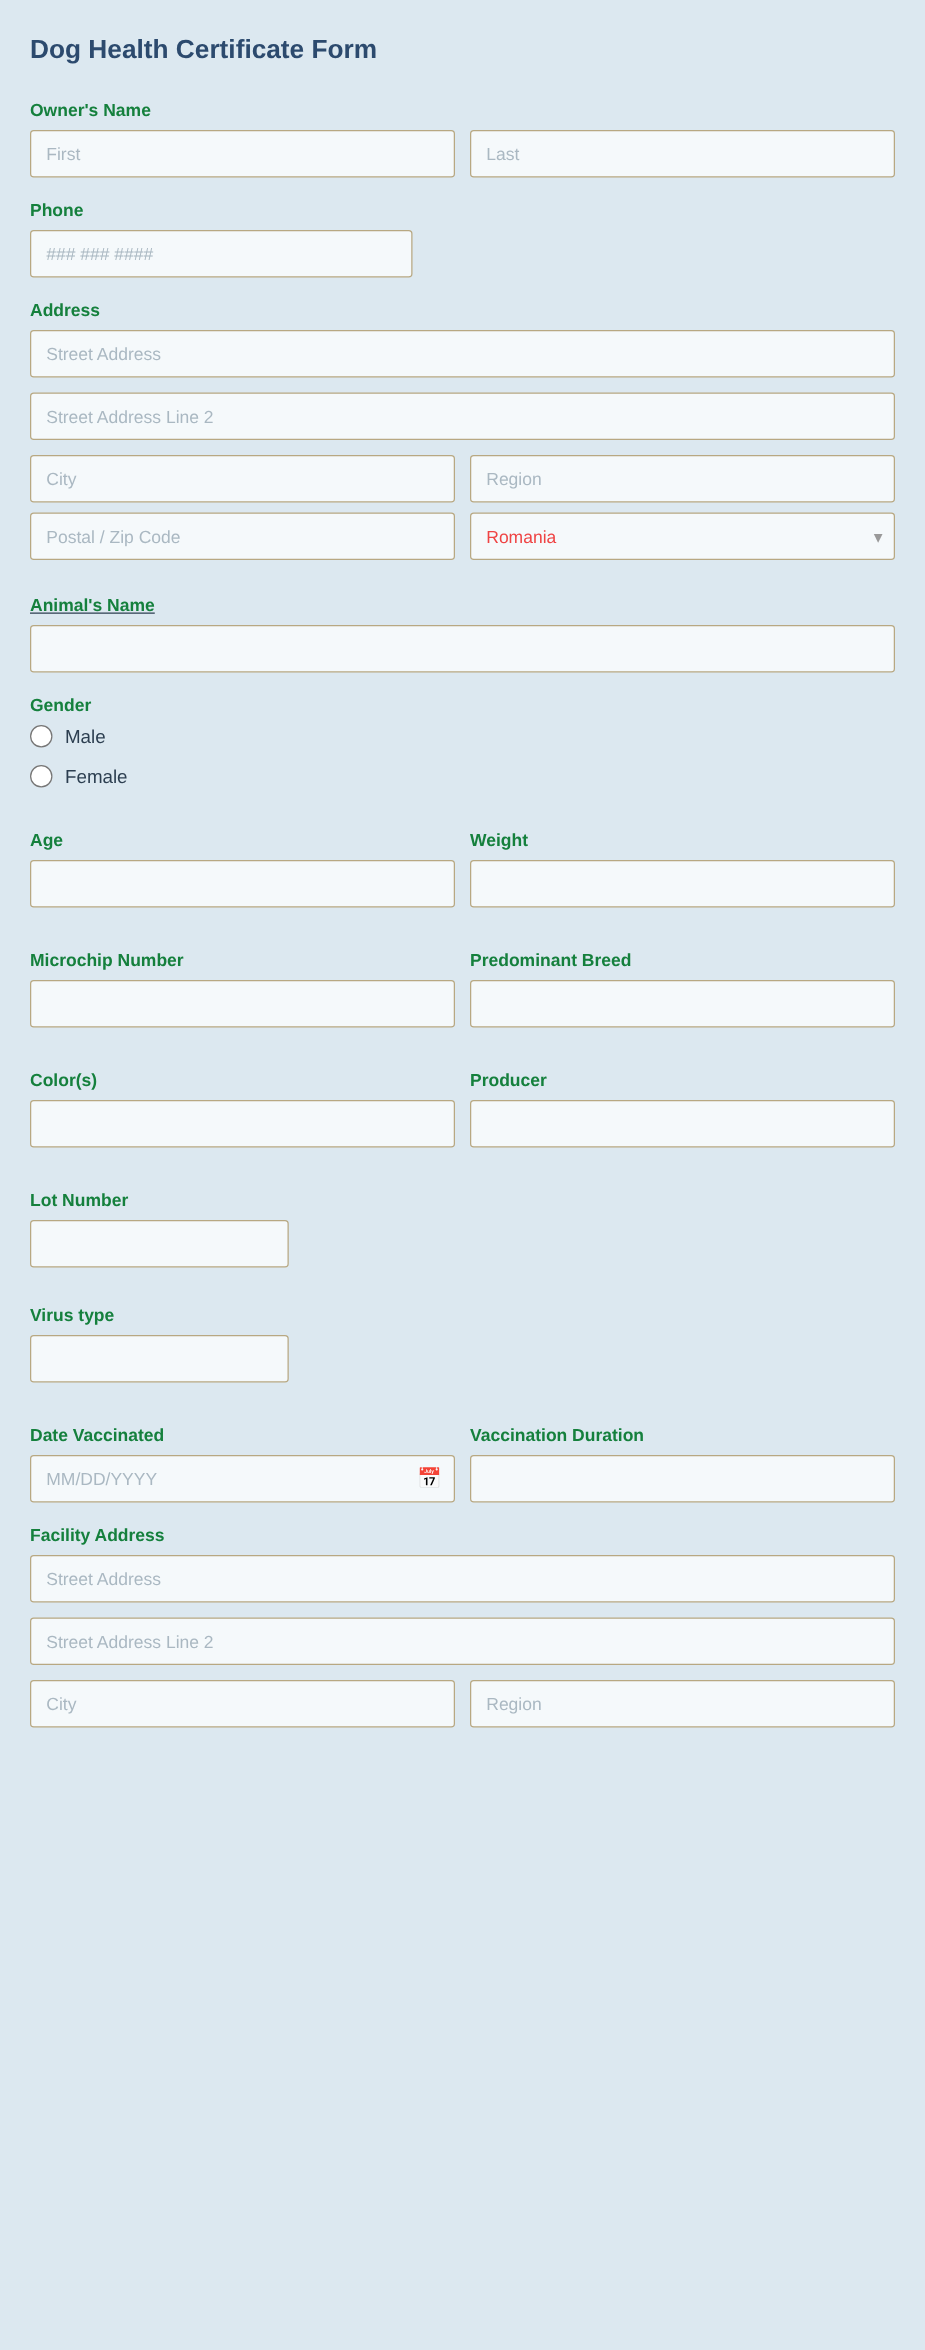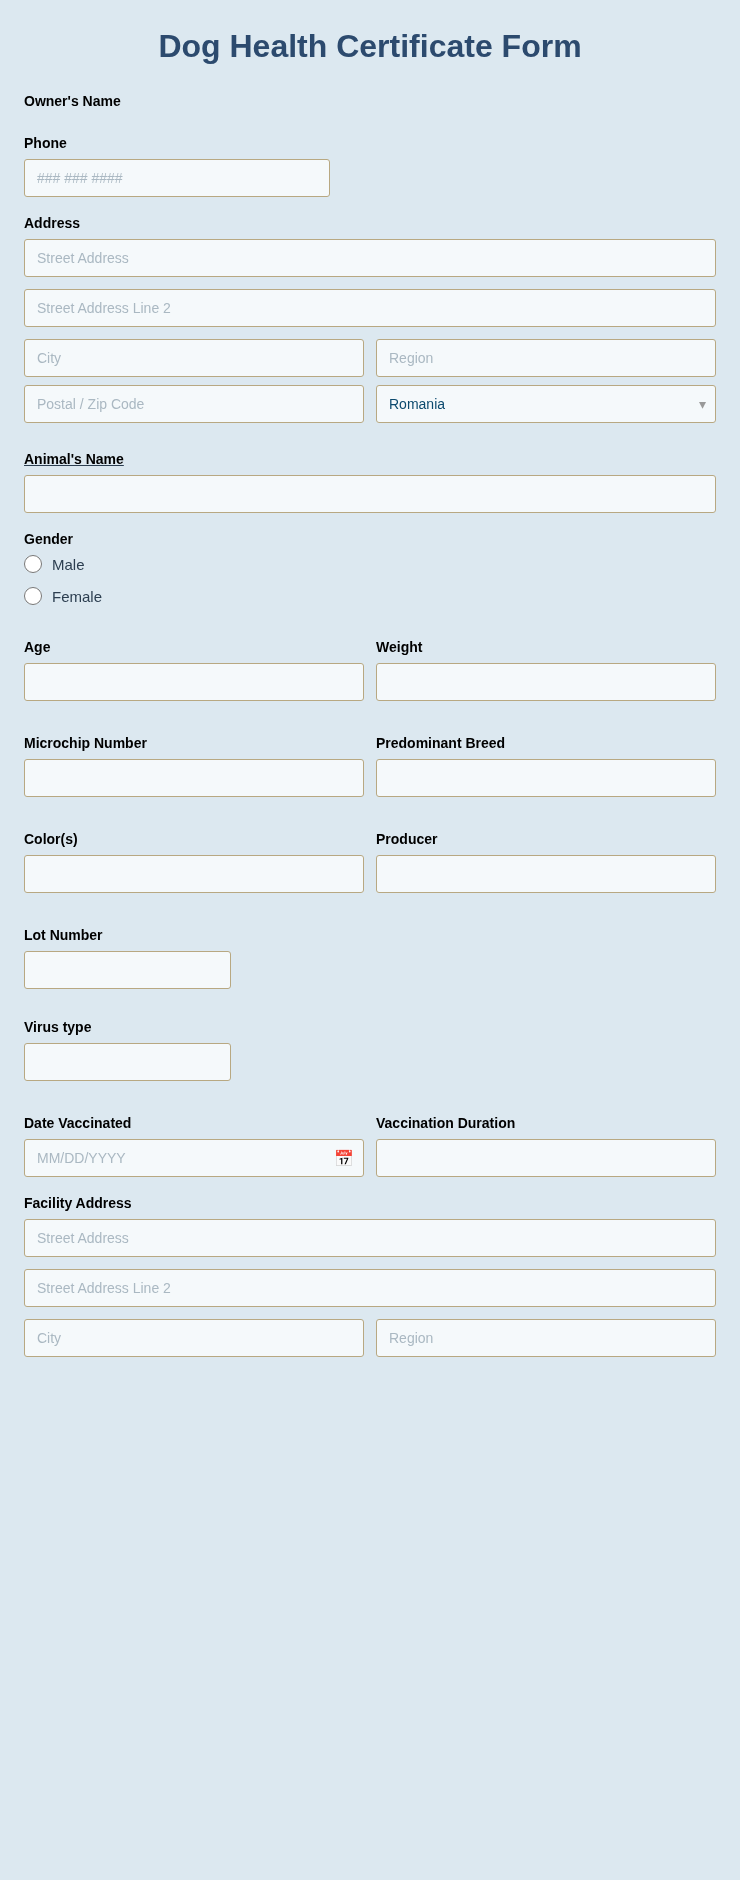--- a/index.html
+++ b/index.html
@@ -11,32 +11,31 @@
     body {
       background-color: #dce8f0;
       font-family: Arial, sans-serif;
       width: 740px;
       min-height: 1880px;
       padding: 20px 24px;
       color: #2c3e50;
     }
 
     h1 {
-      font-size: 32px;
+      font-size: 21px;
       font-weight: 600;
       color: #2c4a6e;
       margin-bottom: 28px;
       margin-top: 8px;
-      text-align: center;
     }
 
     .section-label {
       font-size: 14px;
       font-weight: 600;
-      color: #000000;
+      color: #15803d;
       margin-bottom: 8px;
       margin-top: 18px;
     }
 
     .form-row {
       display: flex;
       gap: 12px;
       margin-bottom: 8px;
     }
 
@@ -77,21 +76,21 @@
       position: absolute;
       right: 10px;
       top: 50%;
       transform: translateY(-50%);
       color: #999;
       pointer-events: none;
       font-size: 14px;
     }
 
     select {
-      color: #0c4a6e;
+      color: #ef4444;
       cursor: pointer;
       padding-right: 12px;
     }
 
     .radio-group {
       display: flex;
       flex-direction: column;
       gap: 14px;
       margin-top: 8px;
       justify-content: flex-end;
@@ -139,20 +138,26 @@
     }
   </style>
 </head>
 <body>
 
 <h1>Dog Health Certificate Form</h1>
 
 <div>
   <div class="section-label">Owner's Name</div>
   <div class="form-row">
+    <div class="form-field">
+      <input type="text" placeholder="First" style="">
+    </div>
+    <div class="form-field">
+      <input type="text" placeholder="Last" style="">
+    </div>
   </div>
 </div>
 
 <div>
   <div class="section-label">Phone</div>
   <div class="form-row">
     <div class="form-field" style="max-width: 306px;">
       <input type="tel" placeholder="### ### ####" style="">
     </div>
   </div>

